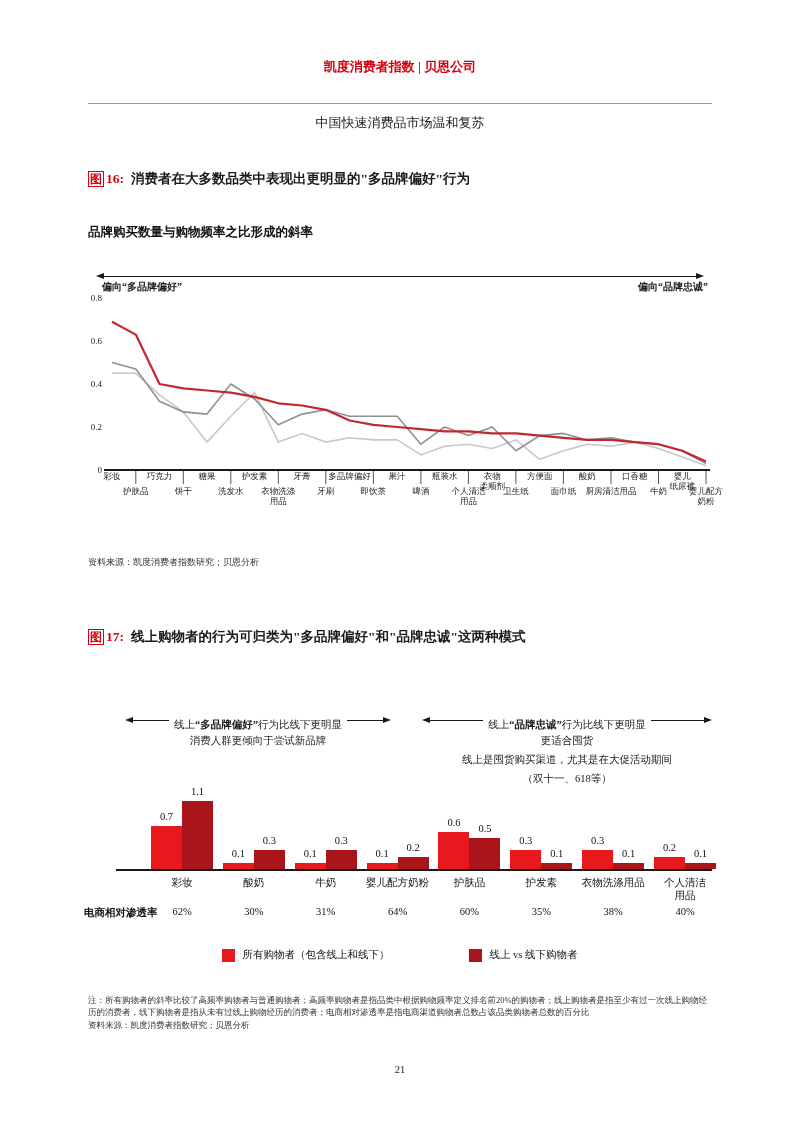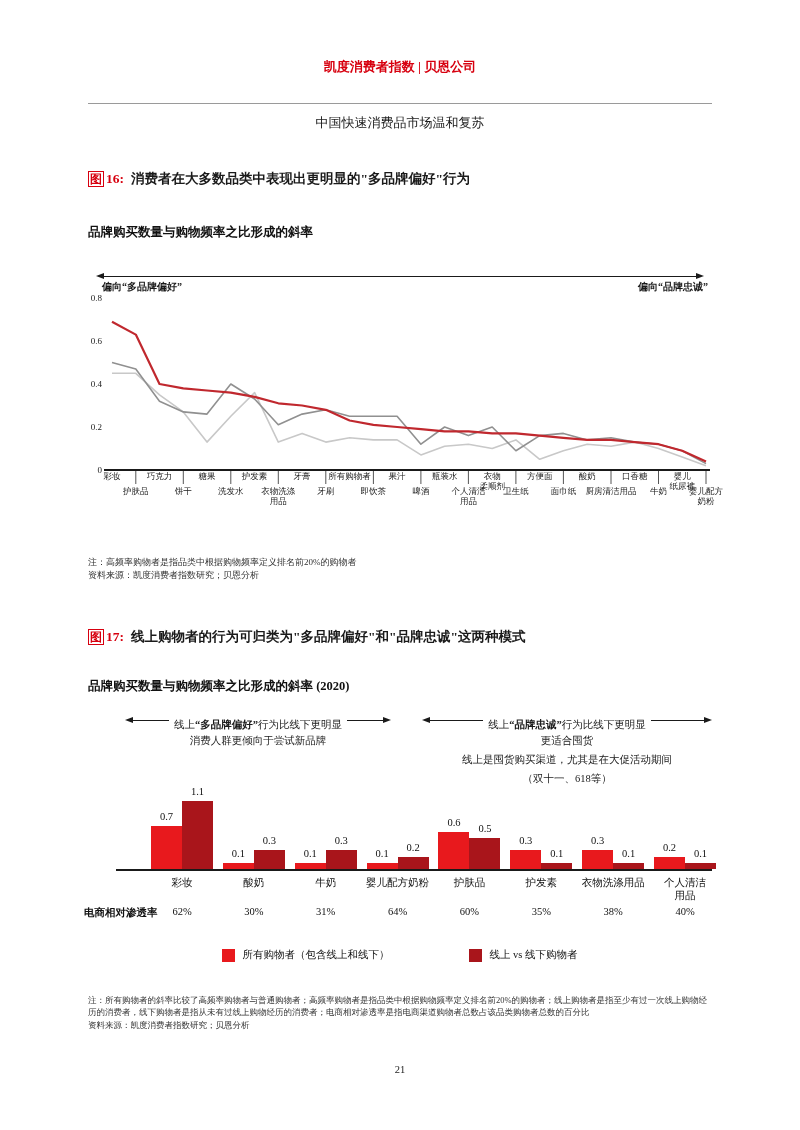--- a/index.html
+++ b/index.html
@@ -109,21 +109,21 @@
         <div class="cat-label" style="left: 47.76px; top: 224px;">护肤品</div>
         <div class="cat-label" style="left: 71.52px; top: 209px;">巧克力</div>
         <div class="cat-label" style="left: 95.28px; top: 224px;">饼干</div>
         <div class="cat-label" style="left: 119.04px; top: 209px;">糖果</div>
         <div class="cat-label" style="left: 142.8px; top: 224px;">洗发水</div>
         <div class="cat-label" style="left: 166.56px; top: 209px;">护发素</div>
         <div class="cat-label" style="left: 190.32px; top: 224px;">衣物洗涤
 用品</div>
         <div class="cat-label" style="left: 214.08px; top: 209px;">牙膏</div>
         <div class="cat-label" style="left: 237.84px; top: 224px;">牙刷</div>
-        <div class="cat-label" style="left: 261.6px; top: 209px;">所有购物者</div>
+        <div class="cat-label" style="left: 261.6px; top: 209px;">多品牌偏好</div>
         <div class="cat-label" style="left: 285.36px; top: 224px;">即饮茶</div>
         <div class="cat-label" style="left: 309.12px; top: 209px;">果汁</div>
         <div class="cat-label" style="left: 332.88px; top: 224px;">啤酒</div>
         <div class="cat-label" style="left: 356.64px; top: 209px;">瓶装水</div>
         <div class="cat-label" style="left: 380.4px; top: 224px;">个人清洁
 用品</div>
         <div class="cat-label" style="left: 404.16px; top: 209px;">衣物
 柔顺剂</div>
         <div class="cat-label" style="left: 427.92px; top: 224px;">卫生纸</div>
         <div class="cat-label" style="left: 451.68px; top: 209px;">方便面</div>
@@ -133,30 +133,28 @@
         <div class="cat-label" style="left: 546.72px; top: 209px;">口香糖</div>
         <div class="cat-label" style="left: 570.48px; top: 224px;">牛奶</div>
         <div class="cat-label" style="left: 594.24px; top: 209px;">婴儿
 纸尿裤</div>
         <div class="cat-label" style="left: 618px; top: 224px;">婴儿配方
 奶粉</div>
       </div>
   </div>
 
   <div class="note-block" style="top:556px;">
-    <div>注：高频率购物者是指品类中根据购物频率定义排名前20%的购物者</div>
     <div>资料来源：凯度消费者指数研究；贝恩分析</div>
   </div>
 
   <div class="fig-head" style="top:628px;">
     <span class="fig-badge" style="color:#d7000f;border-color:#d7000f;">图</span>
     <span class="fig-num" style="color:#d7000f;">17:</span>
     <span class="fig-title">线上购物者的行为可归类为"多品牌偏好"和"品牌忠诚"这两种模式</span>
   </div>
-  <div class="chart-subtitle" style="top:678px;">品牌购买数量与购物频率之比形成的斜率 (2020)</div>
 
   <div id="annotations">
     <div class="ann" style="left:37px;width:266px;">
       <div class="ann-arrow">
         <span class="arr-l"></span>
         <span class="arr-line"></span>
         <span class="arr-r"></span>
         <span class="ann-title"><span>线上</span><span class="b">“多品牌偏好”</span><span>行为比线下更明显</span></span>
       </div>
       <div class="ann-lines">

